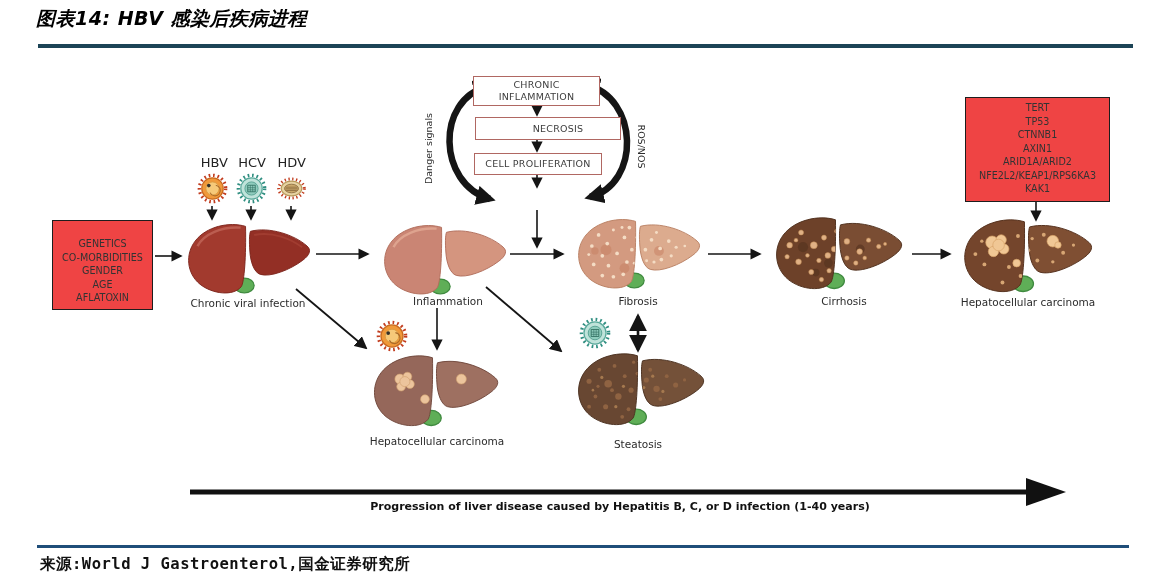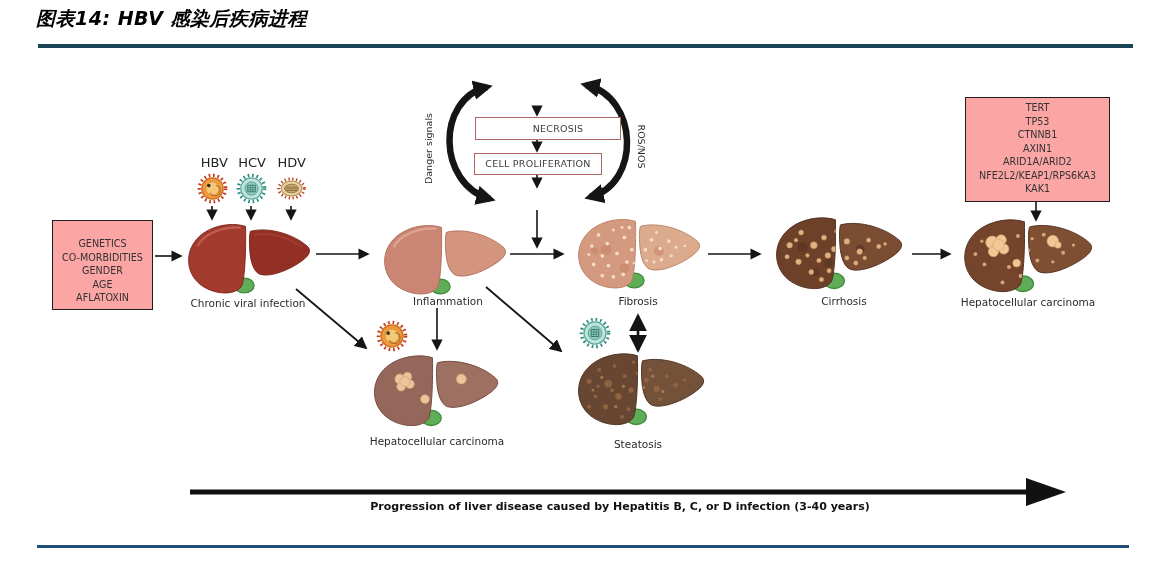--- a/index.html
+++ b/index.html
@@ -9,21 +9,21 @@
          color:#000;letter-spacing:.5px;white-space:nowrap;}
   .rule-top{position:absolute;left:38px;top:44px;width:1095px;height:4px;background:#1c4456;}
   .rule-bottom{position:absolute;left:37px;top:545px;width:1092px;height:2.6px;background:#1f4e79;}
   .source{position:absolute;left:40px;top:554px;font-family:"DejaVu Sans Mono","Liberation Mono",monospace;
           font-size:15.5px;font-weight:bold;color:#111;letter-spacing:.5px;white-space:nowrap;}
 
   
   .fbox{position:absolute;border:1.5px solid #b06762;background:#fff;color:#3d3d3d;
         display:flex;align-items:center;justify-content:center;text-align:center;
         font-size:9.5px;letter-spacing:.25px;line-height:12px;z-index:3;}
-  .kbox{position:absolute;border:1.4px solid #1d1d1d;background:#fca5a5;color:#333;
+  .kbox{position:absolute;border:1.4px solid #1d1d1d;background:#ef4444;color:#333;
         text-align:center;font-size:9.6px;z-index:3;}
   .kbox .bl{line-height:13.5px;white-space:nowrap;}
   .vlabel{position:absolute;font-size:9.5px;color:#2c2c2c;white-space:nowrap;text-align:center;z-index:3;}
   .rot-ccw{transform:rotate(-90deg);}
   .rot-cw{transform:rotate(90deg);}
 
   .stage-label{position:absolute;font-size:10.5px;color:#2b2b2b;text-align:center;z-index:3;white-space:nowrap;}
   .virus-label{position:absolute;font-size:13px;font-weight:500;color:#222;text-align:right;z-index:3;}
   .caption{position:absolute;left:270px;top:500px;width:700px;text-align:center;
            font-size:11px;font-weight:bold;color:#111;z-index:3;}
@@ -77,20 +77,21 @@
         <ellipse cx="20" cy="20" rx="12.5" ry="9" fill="#e7d3a2" stroke="#b89a5c" stroke-width="1.4"></ellipse>
         <ellipse cx="20" cy="20" rx="8.5" ry="5.2" fill="#c9a86b" stroke="#8a6a3f" stroke-width="1"></ellipse>
         <path d="M13,18.4 h14 M12.5,20.4 h15 M13.5,22.4 h13" stroke="#7a5c34" stroke-width=".8"></path>
       </g>
     </defs>
   </svg>
 
   <div class="title">图表14: HBV 感染后疾病进程</div>
   <div class="rule-top"></div>
   <div class="rule-bottom"></div>
+  <div class="source">来源:World J Gastroenterol,国金证券研究所</div>
 
   <svg id="arrows" width="1154" height="585" viewBox="0 0 1154 585">
     <defs>
       <marker id="ah" viewBox="0 0 10 10" refX="8.5" refY="5" markerWidth="7" markerHeight="7" orient="auto-start-reverse">
         <path d="M0,0 L10,5 L0,10 z" fill="#151515"></path>
       </marker>
       <marker id="ahBig" viewBox="0 0 10 10" refX="7" refY="5" markerWidth="3" markerHeight="3" orient="auto-start-reverse">
         <path d="M0,0 L10,5 L0,10 z" fill="#151515"></path>
       </marker>
     </defs>
@@ -114,20 +115,23 @@
       <line x1="638" y1="350" x2="638" y2="316" stroke-width="2.6" marker-start="url(#ah)" marker-end="url(#ah)"></line>
     </g>
     <path d="M 490,199 C 437,184 436,99 487,87" stroke="#151515" stroke-width="6.5" fill="none" marker-start="url(#ahBig)" marker-end="url(#ahBig)"></path>
     <path d="M 586,85 C 639,97 641,184 590,197" stroke="#151515" stroke-width="6.5" fill="none" marker-start="url(#ahBig)" marker-end="url(#ahBig)"></path>
     <g>
       <line x1="190" y1="492" x2="1028" y2="492" stroke="#111" stroke-width="5"></line>
       <polygon points="1026,478 1066,492 1026,506" fill="#111"></polygon>
     </g>
   </svg>
 
+  <div class="fbox" style="left:473px;top:76px;width:125px;height:28px;">
+      <span>CHRONIC INFLAMMATION</span>
+    </div>
   <div class="fbox" style="left:475px;top:117px;width:124px;height:21px;padding-left:20px;">
       <span>NECROSIS</span>
     </div>
   <div class="fbox" style="left:474px;top:153px;width:126px;height:20px;">
       <span>CELL PROLIFERATION</span>
     </div>
   <div class="vlabel rot-ccw" style="left:392px;top:143px;width:72px;">Danger signals</div>
   <div class="vlabel rot-cw" style="left:615px;top:141px;width:52px;">ROS/NOS</div>
 
   <div class="kbox" style="left:52px;top:220px;width:99px;height:72px;padding-top:16px;">
@@ -349,15 +353,15 @@
   </svg>
 
   <div class="stage-label" style="left:178px;top:297px;width:140px;">Chronic viral infection</div>
   <div class="stage-label" style="left:378px;top:295px;width:140px;">Inflammation</div>
   <div class="stage-label" style="left:568px;top:295px;width:140px;">Fibrosis</div>
   <div class="stage-label" style="left:772px;top:295px;width:144px;">Cirrhosis</div>
   <div class="stage-label" style="left:950px;top:296px;width:156px;">Hepatocellular carcinoma</div>
   <div class="stage-label" style="left:360px;top:435px;width:154px;">Hepatocellular carcinoma</div>
   <div class="stage-label" style="left:568px;top:438px;width:140px;">Steatosis</div>
 
-  <div class="caption">Progression of liver disease caused by Hepatitis B, C, or D infection (3-40 years)</div>
+  <div class="caption">Progression of liver disease caused by Hepatitis B, C, or D infection (1-40 years)</div>
 
 </div>
 
 </body></html>

